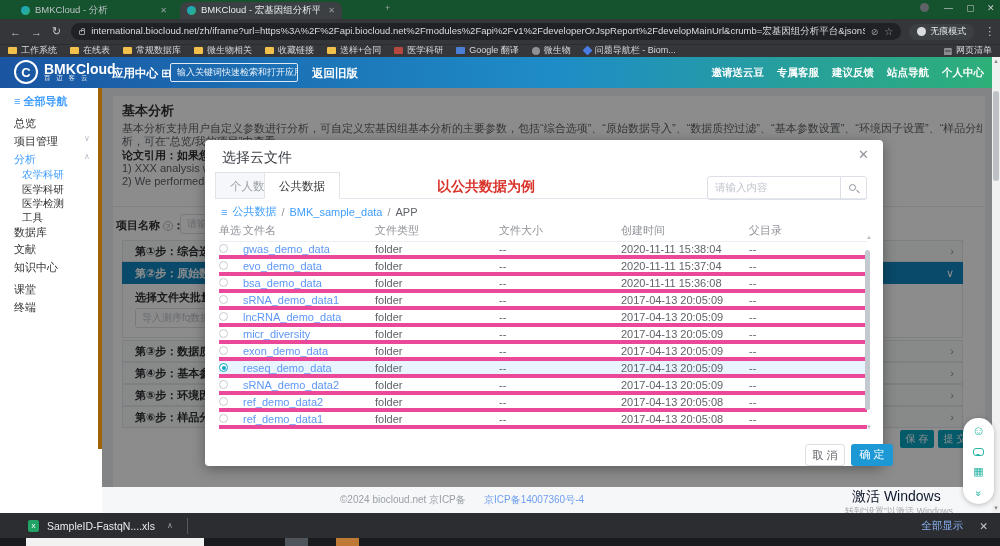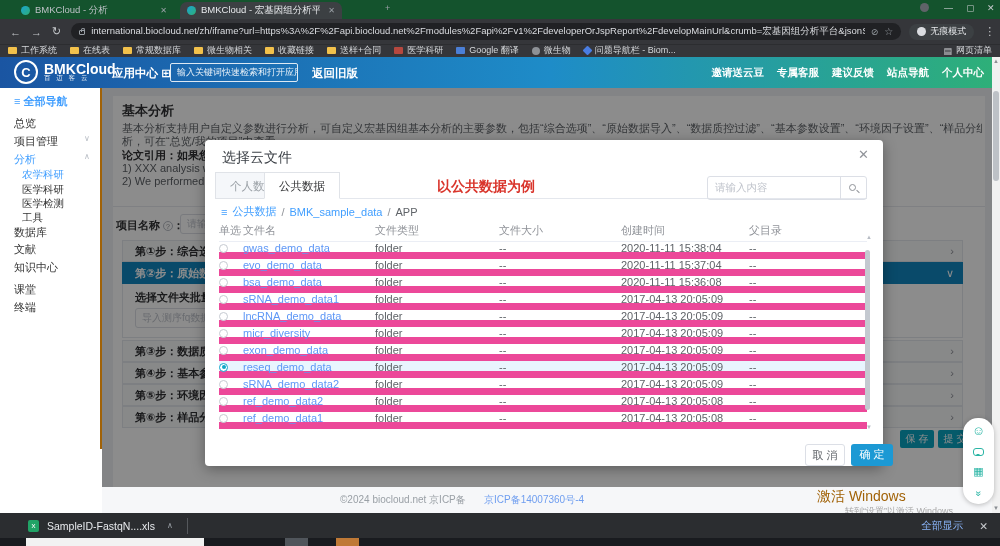--- a/index.html
+++ b/index.html
@@ -25,21 +25,21 @@
   #bookmarks{left:0;top:44px;width:1000px;height:13px;background:#35363a;border-top:1px solid #2c2d30;display:flex;align-items:flex-end;gap:13px;padding:0 8px;font-size:9px;color:#d5d7da}
   .bm{display:flex;align-items:center;gap:4px;white-space:nowrap}
   .bmic{width:9px;height:7px;background:#f2c14b;border-radius:1px;flex:0 0 auto}
   .bmic.red{background:#b6483f}.bmic.blue{background:#4b7fd6}.bmic.globe{background:#8d9196;border-radius:50%;width:8px;height:8px}.bmic.diamond{background:#4a7de2;transform:rotate(45deg);width:7px;height:7px}
   
   #appheader{left:0;top:57px;width:1000px;height:31px;background:linear-gradient(90deg,#1a55a2 0%,#1e8cc8 55%,#2eb077 100%);color:#fff}
   #logodot{left:14px;top:3px;width:24px;height:24px;border:2px solid #fff;border-radius:50%;color:#fff;font-size:13px;text-align:center;line-height:21px;font-weight:bold}
   #hsearch{left:170px;top:6px;width:128px;height:19px;border:1px solid rgba(255,255,255,.85);border-radius:2px;font-size:9px;color:rgba(255,255,255,.9);line-height:17px;padding-left:6px}
   #hlinks{right:16px;top:9px;display:flex;gap:13px;font-size:10.5px;font-weight:bold}
   
-  #sidebar{left:0;top:88px;width:102px;height:361px;background:#fff;border-right:2px solid #a16207}
+  #sidebar{left:0;top:88px;width:102px;height:361px;background:#fff;border-right:4px solid #a16207}
   .sitem{position:absolute;left:14px;font-size:11px;color:#333;white-space:nowrap}
   .sitem.sub{left:22px;font-size:10.5px}
   .sitem.blue{color:#409eff}
   .schev{position:absolute;left:84px;font-size:8px;color:#b7bcc4}
   
   #main{left:102px;top:88px;width:898px;height:399px;background:#eef0f4;overflow:hidden}
   #panel{position:absolute;left:11px;top:8px;width:872px;height:391px;background:#fff}
   .mtxt{position:absolute;font-size:11px;color:#5f6368;white-space:nowrap;overflow:hidden;max-width:860px}
   .step{position:absolute;left:20px;width:841px;height:22px;background:#f7f9fa;border:1px solid #e4e7ed;font-size:11px;font-weight:bold;color:#303133;line-height:20px;padding-left:12px}
   .step .sarrow{position:absolute;right:8px;top:0;color:#909399;font-weight:normal}
@@ -59,38 +59,38 @@
   #msearch{position:absolute;right:16px;top:36px;width:160px;height:24px;border:1px solid #dcdfe6;border-radius:3px;display:flex;align-items:center}
   #msearch .ph{flex:1;font-size:10.5px;color:#c0c4cc;padding-left:7px}
   #msearch .sbtn{width:26px;height:100%;border-left:1px solid #dcdfe6;position:relative}
   .mag{position:absolute;left:8px;top:7px;width:7px;height:7px;border:1px solid #909399;border-radius:50%}
   .mag:after{content:"";position:absolute;left:6px;top:6px;width:4px;height:1px;background:#909399;transform:rotate(45deg)}
   #crumb{position:absolute;left:16px;top:64px;font-size:11px;color:#909399;display:flex;gap:5px;align-items:center}
   #crumb .blue{color:#409eff}
   #crumb .last{color:#5f6368}
   #thead,.trow{position:absolute;left:14px;width:648px;display:grid;grid-template-columns:24px 132px 124px 122px 128px 1fr;align-items:center;font-size:11px}
   #thead{top:80px;height:22px;color:#909399;border-bottom:1px solid #ebeef5}
-  .trow{height:17px;color:#5f6368;border-bottom:7px solid #ec4899}
+  .trow{height:17px;color:#5f6368;border-bottom:4px solid #ec4899}
   .trow .fname{color:#5e97f6}
   .trow.sel{background:#e9f5fe}
   .radio{width:9px;height:9px;border:1px solid #c6cad1;border-radius:50%;background:#fff}
   .radio.on{border-color:#0fa7c9;position:relative}
   .radio.on:after{content:"";position:absolute;left:1.5px;top:1.5px;width:4px;height:4px;border-radius:50%;background:#0fa7c9}
   #mscroll{position:absolute;right:12px;top:102px;width:6px;height:326px}
   #mthumb{position:absolute;left:0;top:8px;width:5px;height:160px;background:#c4c9d0;border-radius:3px}
   .mbtn{position:absolute;height:22px;border-radius:3px;font-size:11px;text-align:center;line-height:21px}
   #mcancel{left:600px;top:304px;width:40px;border:1px solid #dcdfe6;color:#5f6368;background:#fff}
   #mok{left:646px;top:304px;width:42px;background:#1c99d4;color:#fff}
   
   #fwidget{left:963px;top:418px;width:31px;height:86px;background:#fff;border-radius:15px;box-shadow:0 1px 5px rgba(0,0,0,.25);z-index:55;display:flex;flex-direction:column;align-items:center;justify-content:space-around;color:#2ab5a5}
   .chatic{width:11px;height:8px;border:1px solid #2ab5a5;border-radius:3px;position:relative}
   .chatic:after{content:"";position:absolute;left:2px;bottom:-3px;border:2px solid transparent;border-top-color:#2ab5a5}
   
   #footerstrip{left:102px;top:487px;width:898px;height:26px;background:#f6f7f9;font-size:10px;color:#9aa0a6}
-  #wm1{left:817px;top:488px;font-size:14px;color:#a16207;z-index:10}
+  #wm1{left:852px;top:488px;font-size:14px;color:#0f172a;z-index:10}
   #wm2{left:845px;top:505px;font-size:9px;color:#a8a8a8;z-index:10}
   #dlbar{left:0;top:513px;width:1000px;height:25px;background:#2b2d30;z-index:60;display:flex;align-items:center;color:#e8eaed;font-size:10.5px}
   #xlsic{width:11px;height:12px;background:#21a366;border-radius:2px;color:#fff;font-size:8px;text-align:center;line-height:12px;margin:0 8px 0 28px}
   #dlsep{width:1px;height:16px;background:#55585c;margin-left:14px}
   #taskbar{left:0;top:538px;width:1000px;height:8px;background:#191b1f;z-index:60}
   .tkblock{position:absolute;top:0;height:8px}
   #pagescroll{right:0;top:57px;width:8px;height:456px;background:#f1f1f1;z-index:30}
   #pthumb{position:absolute;left:1px;top:34px;width:6px;height:90px;background:#bdc1c6;border-radius:3px}
   .scar{position:absolute;left:0;width:8px;font-size:6px;color:#8a8e93;text-align:center}
 </style>

